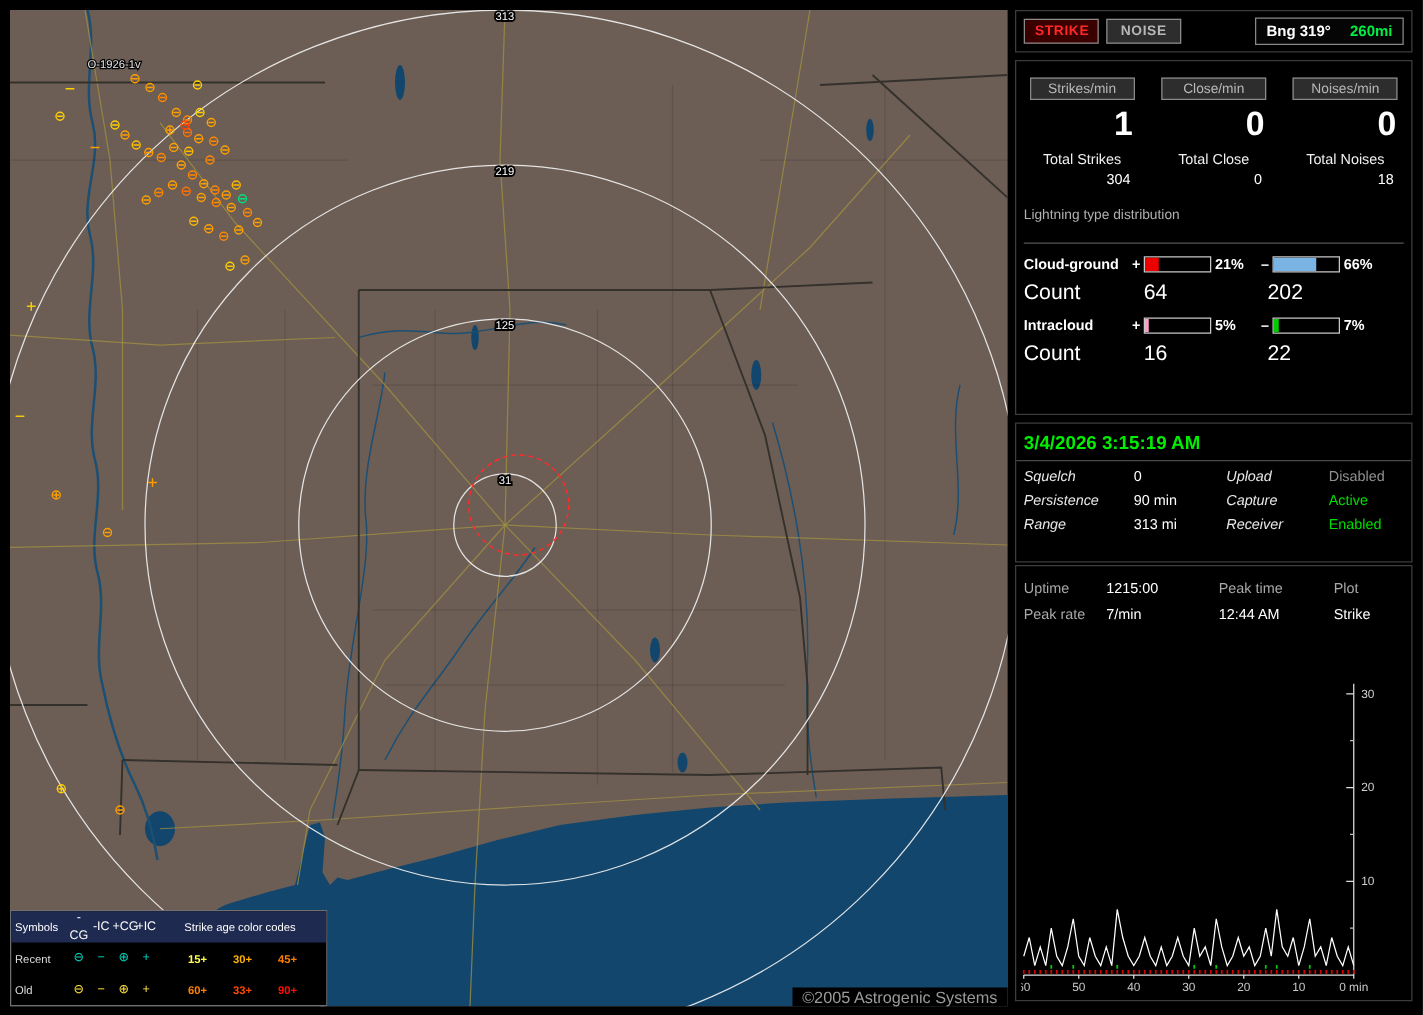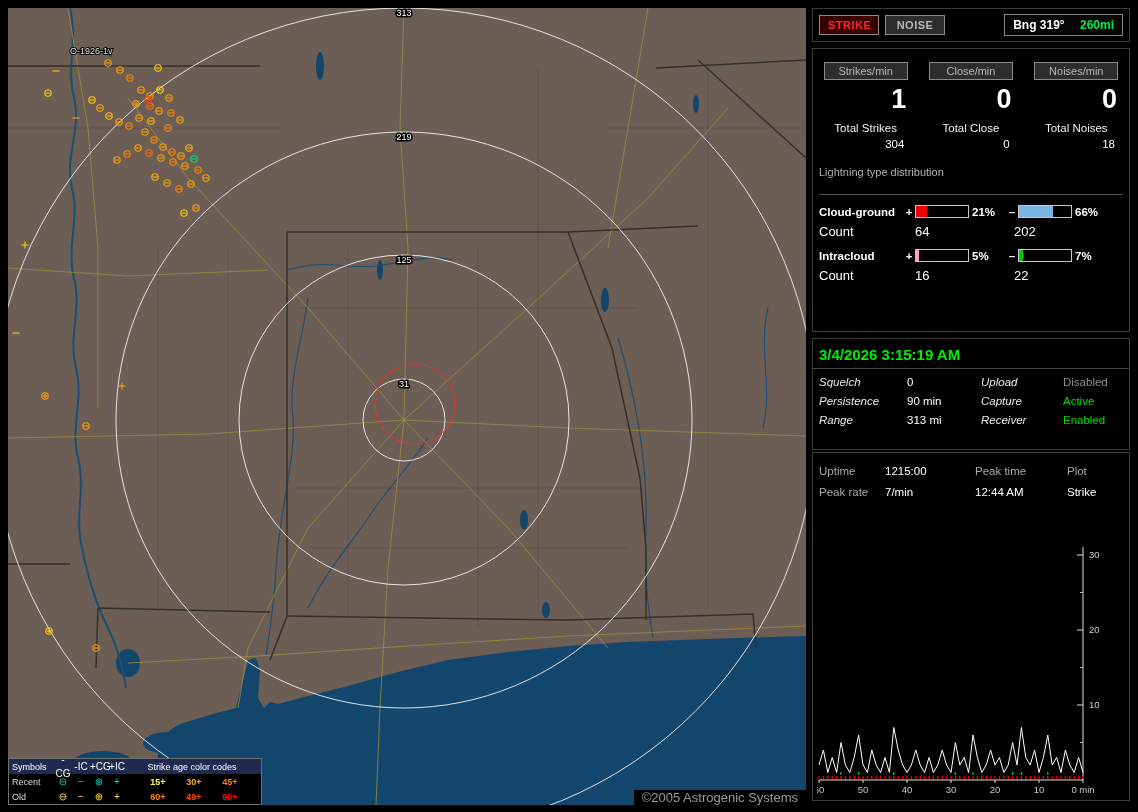--- a/index.html
+++ b/index.html
@@ -6,21 +6,21 @@
   body{width:1138px;height:812px;position:relative;overflow:hidden;
        font-family:"Liberation Sans",sans-serif;color:#fff;}
   #map-wrap{position:absolute;left:8px;top:8px;width:798px;height:797px;background:#6c5e55;}
   #map-svg{position:absolute;left:0;top:0;}
   .ring-label{font-size:9px;fill:#ffffff;paint-order:stroke;stroke:#000;stroke-width:3px;font-family:"Liberation Sans",sans-serif;}
   .map-anno{font-size:9px;fill:#e4e4e4;paint-order:stroke;stroke:#000;stroke-width:2px;}
 
   
   .legend{position:absolute;left:0;bottom:0;width:252px;background:#000;border:1px solid #6f6f6f;
           font-size:9px;line-height:14px;color:#ddd;}
-  .lg-row{display:flex;align-items:center;height:15px;padding:0 3px;}
+  .lg-row{display:flex;align-items:center;height:25px;padding:0 3px;}
   .lg-head{background:#1f2a50;color:#fff;}
   .lg-label{width:42px;}
   .lg-sym{width:18px;text-align:center;font-size:10px;}
   .lg-age-title{flex:1;text-align:center;}
   .lg-age{width:36px;text-align:center;font-weight:bold;}
   .copyright{position:absolute;right:0;bottom:0;height:15px;line-height:15px;background:#000;
              color:#9a9a9a;font-size:13px;padding:0 8px;}
 
   
   #sidebar{position:absolute;left:812px;top:8px;width:322px;height:797px;}
@@ -46,21 +46,21 @@
   .total-label{font-size:11.5px;color:#f0f0f0;margin-top:6px;}
   .total-val{font-size:11.5px;color:#fff;text-align:right;padding-right:14px;margin-top:4px;}
 
   .dist-title{font-size:11px;color:#b0b0b0;margin:16px 6px 0 6px;padding-bottom:16px;border-bottom:1px solid #555;}
   .dist-row{display:flex;align-items:center;margin:10px 0 0 6px;font-size:11.5px;}
   .dist-label{width:84px;font-weight:bold;color:#fff;}
   .dist-sign{width:12px;text-align:center;color:#fff;font-weight:bold;}
   .dist-bar{width:52px;height:11px;border:1px solid #c8c8c8;background:#000;display:inline-block;overflow:hidden;}
   .dist-fill{display:block;height:100%;width:0;}
   .dist-pct{width:34px;font-weight:bold;color:#fff;margin-left:3px;}
-  .count-row{display:flex;margin:6px 0 0 6px;font-size:13px;color:#fff;}
+  .count-row{display:flex;margin:6px 0 0 6px;font-size:17px;color:#fff;}
   .count-lab{width:96px;}
   .count-v1{width:99px;}
   .count-v2{width:99px;}
 
   .datetime{font-size:15px;font-weight:bold;color:#00ee00;padding:7px 6px 5px 6px;border-bottom:1px solid #484848;}
   .st-row{display:grid;grid-template-columns:88px 74px 82px 70px;font-size:11.5px;padding:0 6px;margin-top:7px;}
   .st-l,.st-l2{color:#e8e8e8;font-style:italic;}
   .st-v{color:#fff;}
 
   .tr-grid{display:grid;grid-template-columns:66px 90px 92px 60px;font-size:11.5px;padding:0 6px;margin-top:12px;row-gap:9px;}
@@ -382,21 +382,21 @@
       <span class="lg-age" style="color: rgb(255, 176, 0);">30+</span>
       <span class="lg-age" style="color: rgb(255, 128, 0);">45+</span>
     </div>
     <div class="lg-row">
       <span class="lg-label">Old</span>
       <span class="lg-sym" style="color: rgb(255, 224, 64);">⊖</span>
       <span class="lg-sym" style="color: rgb(255, 224, 64);">−</span>
       <span class="lg-sym" style="color: rgb(255, 224, 64);">⊕</span>
       <span class="lg-sym" style="color: rgb(255, 224, 64);">+</span>
       <span class="lg-age" style="margin-left: 14px; color: rgb(255, 128, 0);">60+</span>
-      <span class="lg-age" style="color: rgb(255, 72, 0);">49+</span>
+      <span class="lg-age" style="color: rgb(255, 72, 0);">33+</span>
       <span class="lg-age" style="color: rgb(255, 16, 0);">90+</span>
     </div>
   </div>
   <div class="copyright">©2005 Astrogenic Systems</div>
 </div>
 
 <div id="sidebar">
 
   <div class="panel panel-top">
     <button class="btn strike-btn">STRIKE</button>

